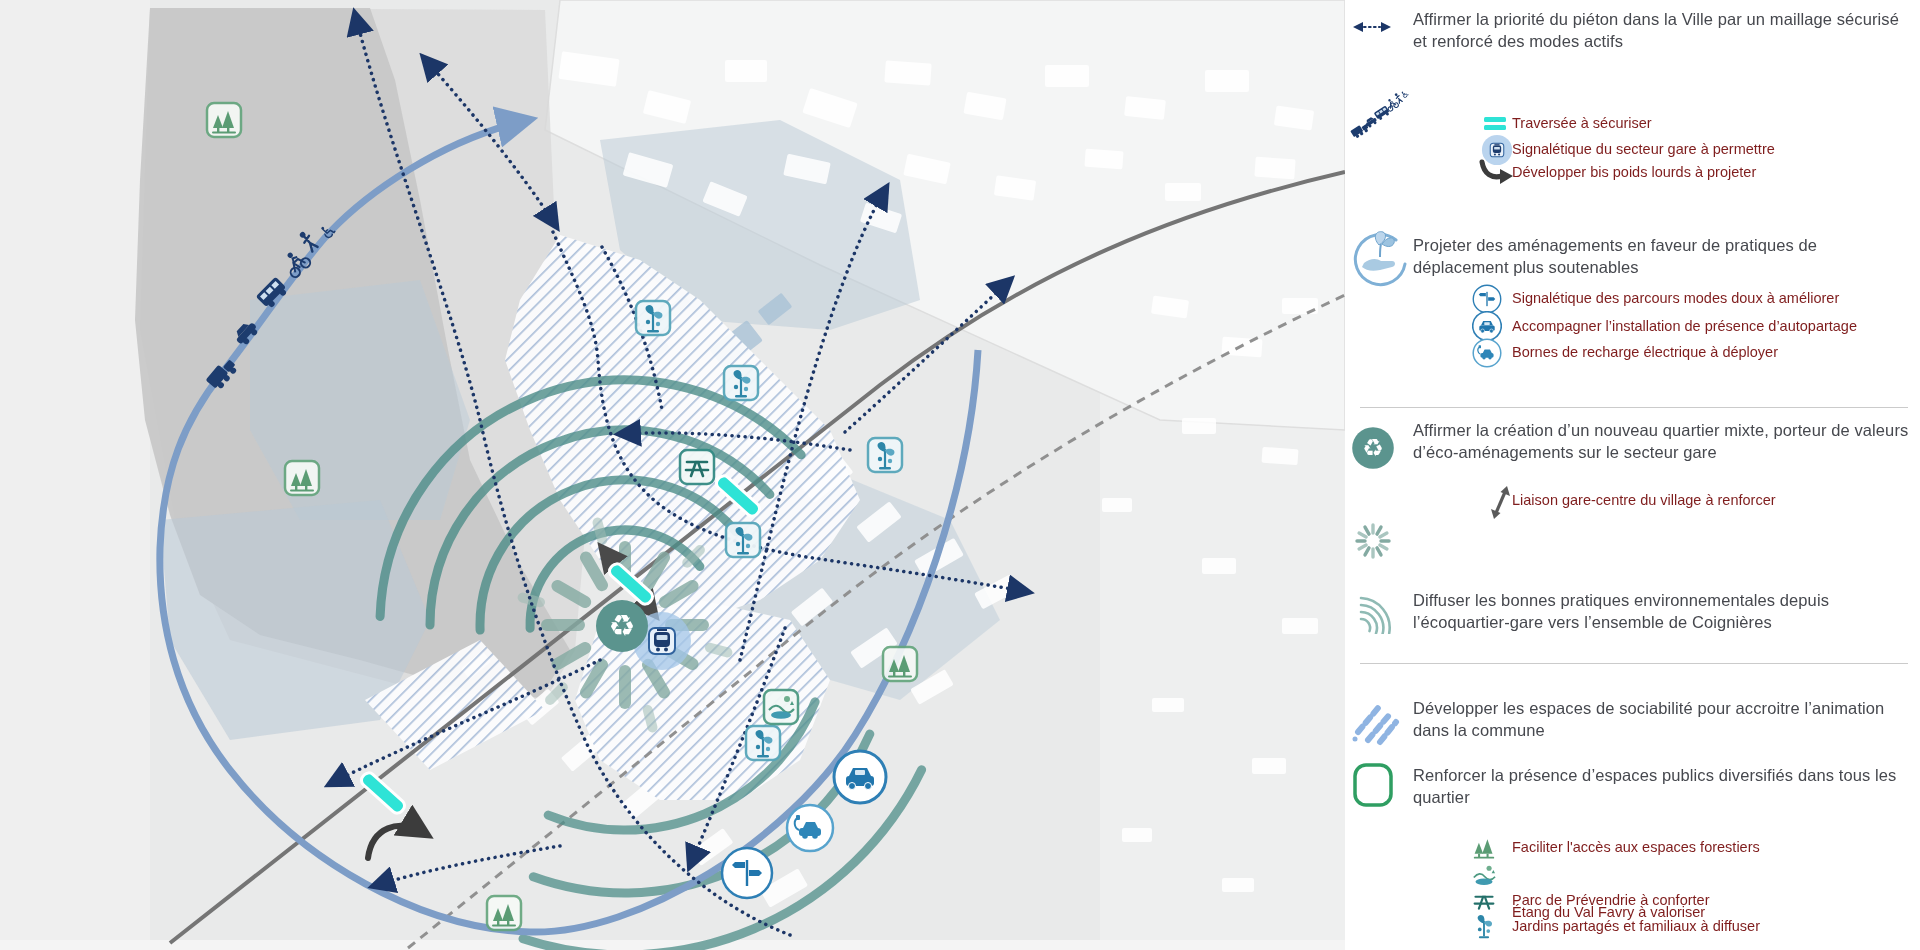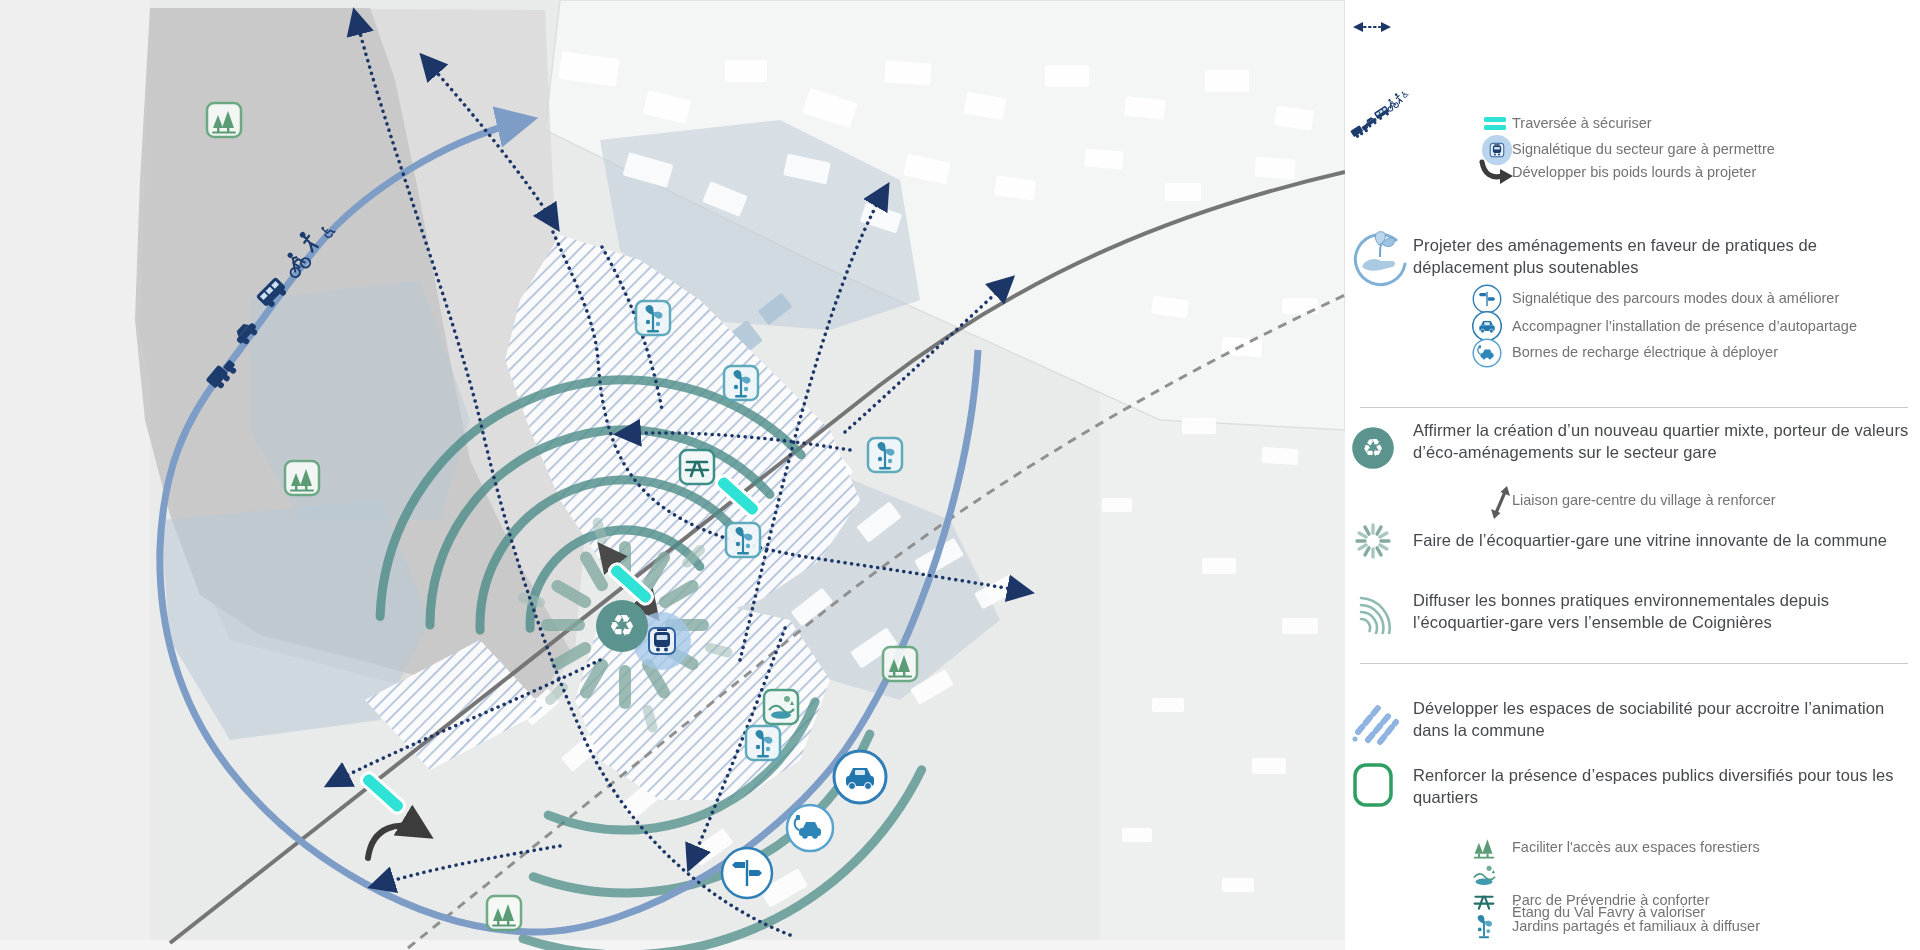--- a/index.html
+++ b/index.html
@@ -3,21 +3,21 @@
 <meta charset="utf-8">
 <style>
   html,body{margin:0;padding:0;background:#ffffff;}
   #stage{position:relative;width:1920px;height:950px;overflow:hidden;background:#ffffff;
          font-family:"Liberation Sans", sans-serif;}
   #map-svg{position:absolute;left:0;top:0;}
   #legend{position:absolute;left:0;top:0;width:1920px;height:950px;pointer-events:none;}
   .lic{position:absolute;}
   .ltx{position:absolute;color:#46484e;}
   .ltx.main{left:1413px;width:500px;font-size:16.5px;line-height:22px;letter-spacing:.1px;}
-  .ltx.sub{left:1512px;width:402px;font-size:14.5px;line-height:18px;color:#737373;}
+  .ltx.sub{left:1512px;width:402px;font-size:14.5px;line-height:18px;color:#7f1d1d;}
   .ldiv{position:absolute;left:1360px;width:548px;height:0;border-top:1px solid #cbcbcb;}
   svg{display:block;}
 </style>
 </head>
 <body>
 
 <div id="stage">
 
 <svg id="map-svg" width="1345" height="950" viewBox="0 0 1345 950">
   <defs>
@@ -323,20 +323,21 @@
 
 <div id="legend">
 
   <div class="lic" style="left:1352px;top:20px">
     <svg width="40" height="14" viewBox="0 0 40 14">
       <path d="M1,7 L11,2 V12 Z" fill="#1c3667"></path>
           <path d="M39,7 L29,2 V12 Z" fill="#1c3667"></path>
       <line x1="12" y1="7" x2="28" y2="7" stroke="#1c3667" stroke-width="2.2" stroke-dasharray="1.6 3.4" stroke-linecap="round"></line>
     </svg>
   </div>
+  <div class="ltx main" style="top:8px">Affirmer la priorité du piéton dans la Ville par un maillage sécurisé et renforcé des modes actifs</div>
 
   <div class="lic" style="left:1350px;top:86px">
     <svg width="60" height="54" viewBox="0 0 60 54">
       <use href="#g-truck" transform="translate(10,44) scale(0.55) rotate(-33)"></use>
       <use href="#g-car" transform="translate(21,36) scale(0.5) rotate(-33)"></use>
       <use href="#g-bus" transform="translate(32,27) scale(0.5) rotate(-33)"></use>
       <use href="#g-bike" transform="translate(42,19) scale(0.48) rotate(-33)"></use>
       <use href="#g-ped" transform="translate(49,13) scale(0.48) rotate(-33)"></use>
       <use href="#g-wheelchair" transform="translate(55,8) scale(0.5) rotate(-33)"></use>
     </svg>
@@ -426,21 +427,20 @@
             <line x1="16.1" y1="27" x2="9.1" y2="31" stroke="#aac6c0"></line>
         <line x1="15" y1="23" x2="7" y2="23"></line>
             <line x1="16.1" y1="19" x2="9.1" y2="15" stroke="#aac6c0"></line>
         <line x1="19" y1="16.1" x2="15" y2="9.1"></line>
             <line x1="23" y1="15" x2="23" y2="7" stroke="#aac6c0"></line>
         <line x1="27" y1="16.1" x2="31" y2="9.1"></line>
             <line x1="29.9" y1="19" x2="36.9" y2="15" stroke="#aac6c0"></line>
       </g>
     </svg>
   </div>
-  <div class="ltx main" style="top:529px">Faire de l’écoquartier-gare une vitrine innovante de la commune</div>
 
   <div class="lic" style="left:1352px;top:578px">
     <svg width="46" height="56" viewBox="0 0 46 56">
       <g fill="none" stroke="#8fbab4" stroke-width="2.6" stroke-linecap="round">
         <path d="M9,41 A9,9 0 0 1 17.5,53.1"></path>
         <path d="M9,34 A16,16 0 0 1 24,55.4"></path>
         <path d="M9,27 A23,23 0 0 1 30.6,55.8"></path>
         <path d="M9,20 A30,30 0 0 1 37.2,55.2"></path>
       </g>
     </svg>
@@ -459,21 +459,21 @@
       <circle cx="5" cy="45" r="2.5" fill="#8fb4e2"></circle>
     </svg>
   </div>
   <div class="ltx main" style="top:697px">Développer les espaces de sociabilité pour accroitre l’animation dans la commune</div>
 
   <div class="lic" style="left:1352px;top:762px">
     <svg width="42" height="46" viewBox="0 0 42 46">
       <rect x="3" y="3" width="36" height="40" rx="11" fill="#ffffff" stroke="#2f9e62" stroke-width="3.5"></rect>
     </svg>
   </div>
-  <div class="ltx main" style="top:764px">Renforcer la présence d’espaces publics diversifiés pour tous les quartiers</div>
+  <div class="ltx main" style="top:764px">Renforcer la présence d’espaces publics diversifiés dans tous les quartier</div>
 
   <div class="lic" style="left:1470px;top:834px">
     <svg width="28" height="27" viewBox="0 0 28 27">
           <use href="#g-trees" transform="translate(14,13) scale(0.85)"></use>
         </svg>
   </div>
   <div class="ltx sub" style="top:838px">Faciliter l'accès aux espaces forestiers</div>
 
   <div class="lic" style="left:1470px;top:862px">
     <svg width="28" height="27" viewBox="0 0 28 27">

